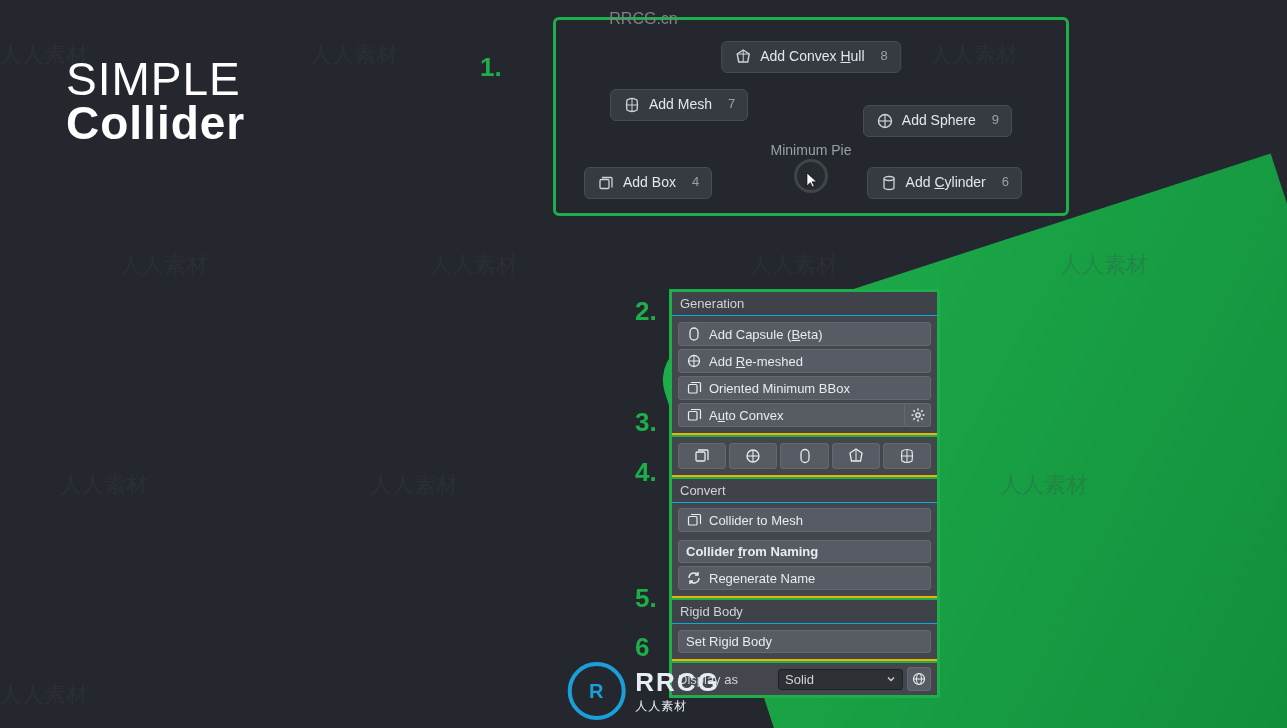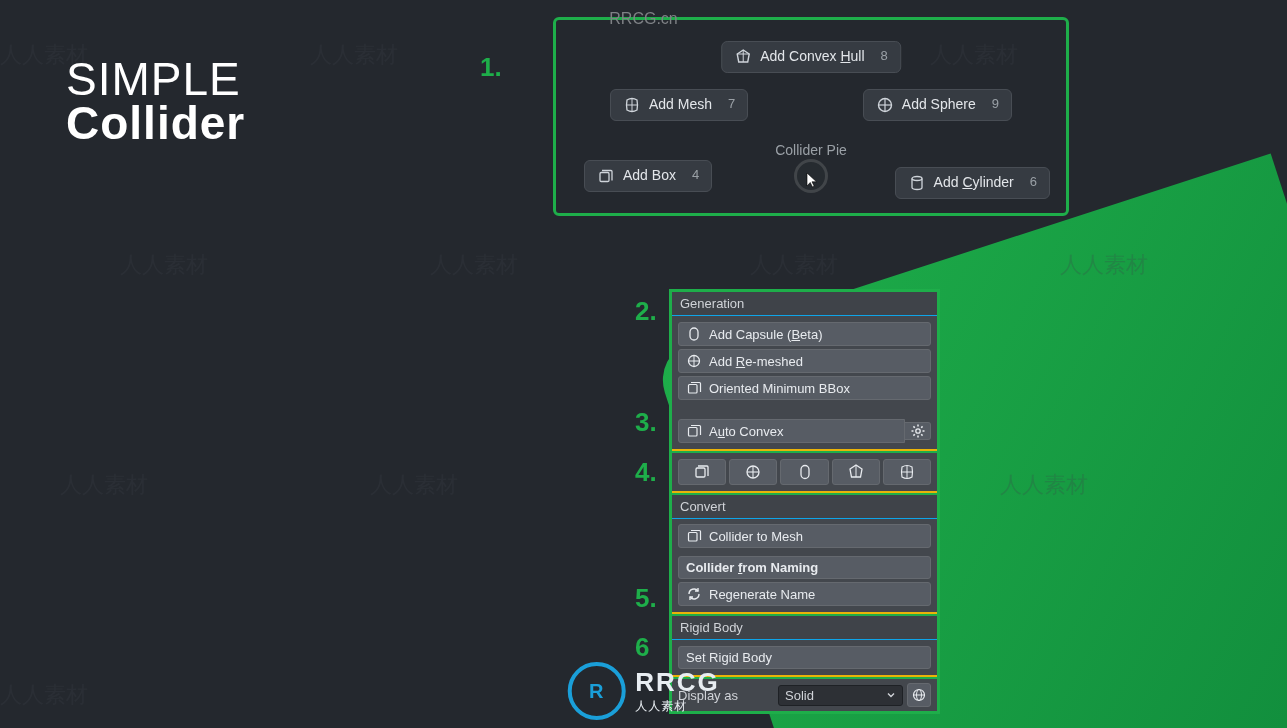--- a/index.html
+++ b/index.html
@@ -108,21 +108,21 @@
   }
   .section-body { background:#43474d; padding:2px 6px 6px 6px; border-bottom:2px solid #eab308;}
   .row-btn {
     display:flex; align-items:center; gap:7px;
     background:#575c64; color:#e8ebef;
     font-size:13px; border-radius:3px;
     padding:3px 7px; margin-top:3px;
     border:1px solid #65696f;
   }
   .row-btn.first{margin-top:4px;}
-  .row-split { display:flex; gap:0; margin-top:19px;align-items:center;}
+  .row-split { display:flex; gap:0; margin-top:3px;}
   .row-split .row-btn { flex:1; border-radius:3px 0 0 3px; margin-top:0;}
   .row-split .gear {
     width:26px; display:flex; align-items:center; justify-content:center;
     background:#575c64; border:1px solid #65696f; border-left:none;
     border-radius:0 3px 3px 0;
   }
   .shape-row { display:flex; gap:3px; margin-top:4px;}
   .shape-row .shape {
     flex:1; height:26px; background:#575c64; border:1px solid #65696f;
     border-radius:3px; display:flex; align-items:center; justify-content:center;
@@ -167,21 +167,21 @@
 <div class="top-wm">RRCG.cn</div>
 
 <div class="num" style="top:52px; left:480px;">1.</div>
 <div class="num" style="top:296px; left:635px;">2.</div>
 <div class="num" style="top:407px; left:635px;">3.</div>
 <div class="num" style="top:457px; left:635px;">4.</div>
 <div class="num" style="top:583px; left:635px;">5.</div>
 <div class="num" style="top:632px; left:635px;">6</div>
 
 <div class="pie-box">
-  <div class="pie-title">Collider Pie</div>
+  <div class="pie-title">Minimum Pie</div>
 
   <div class="pie-cursor-ring"></div>
   <div class="cursor-arrow">
     <svg width="14" height="16" viewBox="0 0 14 16">
         <path d="M1 1 L1 14 L4.2 10.5 L6.5 15 L8.2 14.2 L6 9.8 L10.5 9.8 Z" fill="#fff" stroke="#000" stroke-width="0.6"></path>
       </svg>
   </div>
 
   <div class="pie-btn" style="top:21px; left:50%; transform:translateX(-50%);">
     <span class="pie-icon">
@@ -200,44 +200,44 @@
       <svg width="18" height="18" viewBox="0 0 18 18">
           <path d="M4 4 Q9 1 14 4 Q15 9 14 14 Q9 17 4 14 Q3 9 4 4 Z" fill="none" stroke="#cfd4da" stroke-width="1.3"></path>
           <line x1="4" y1="9" x2="14" y2="9" stroke="#cfd4da" stroke-width="1"></line>
           <line x1="9" y1="3" x2="9" y2="15" stroke="#cfd4da" stroke-width="1"></line>
         </svg>
     </span>
     <span>Add Mesh</span>
     <span class="sc">7</span>
   </div>
 
-  <div class="pie-btn" style="top:69px; right:54px;">
+  <div class="pie-btn" style="top:85px; right:54px;">
     <span class="pie-icon">
       <svg width="18" height="18" viewBox="0 0 18 18">
           <circle cx="9" cy="9" r="6.5" fill="none" stroke="#cfd4da" stroke-width="1.4"></circle>
           <line x1="2.5" y1="9" x2="15.5" y2="9" stroke="#cfd4da" stroke-width="1.2"></line>
           <line x1="9" y1="2.5" x2="9" y2="15.5" stroke="#cfd4da" stroke-width="1.2"></line>
         </svg>
     </span>
     <span>Add Sphere</span>
     <span class="sc">9</span>
   </div>
 
-  <div class="pie-btn" style="top:140px; left:28px;">
+  <div class="pie-btn" style="top:147px; left:28px;">
     <span class="pie-icon">
       <svg width="18" height="18" viewBox="0 0 18 18">
           <rect x="3" y="5.5" width="9" height="9" rx="1.2" fill="none" stroke="#cfd4da" stroke-width="1.3"></rect>
           <path d="M5 3.5 h9 a1 1 0 0 1 1 1 v9" fill="none" stroke="#cfd4da" stroke-width="1.3"></path>
         </svg>
     </span>
     <span>Add Box</span>
     <span class="sc">4</span>
   </div>
 
-  <div class="pie-btn" style="top:147px; right:16px;">
+  <div class="pie-btn" style="top:147px; right:44px;">
     <span class="pie-icon">
       <svg width="18" height="18" viewBox="0 0 18 18">
           <ellipse cx="9" cy="4.5" rx="5" ry="2" fill="none" stroke="#cfd4da" stroke-width="1.3"></ellipse>
           <path d="M4 4.5 V13.5 a5 2 0 0 0 10 0 V4.5" fill="none" stroke="#cfd4da" stroke-width="1.3"></path>
         </svg>
     </span>
     <span>Add <u>C</u>ylinder</span>
     <span class="sc">6</span>
   </div>
 </div>

